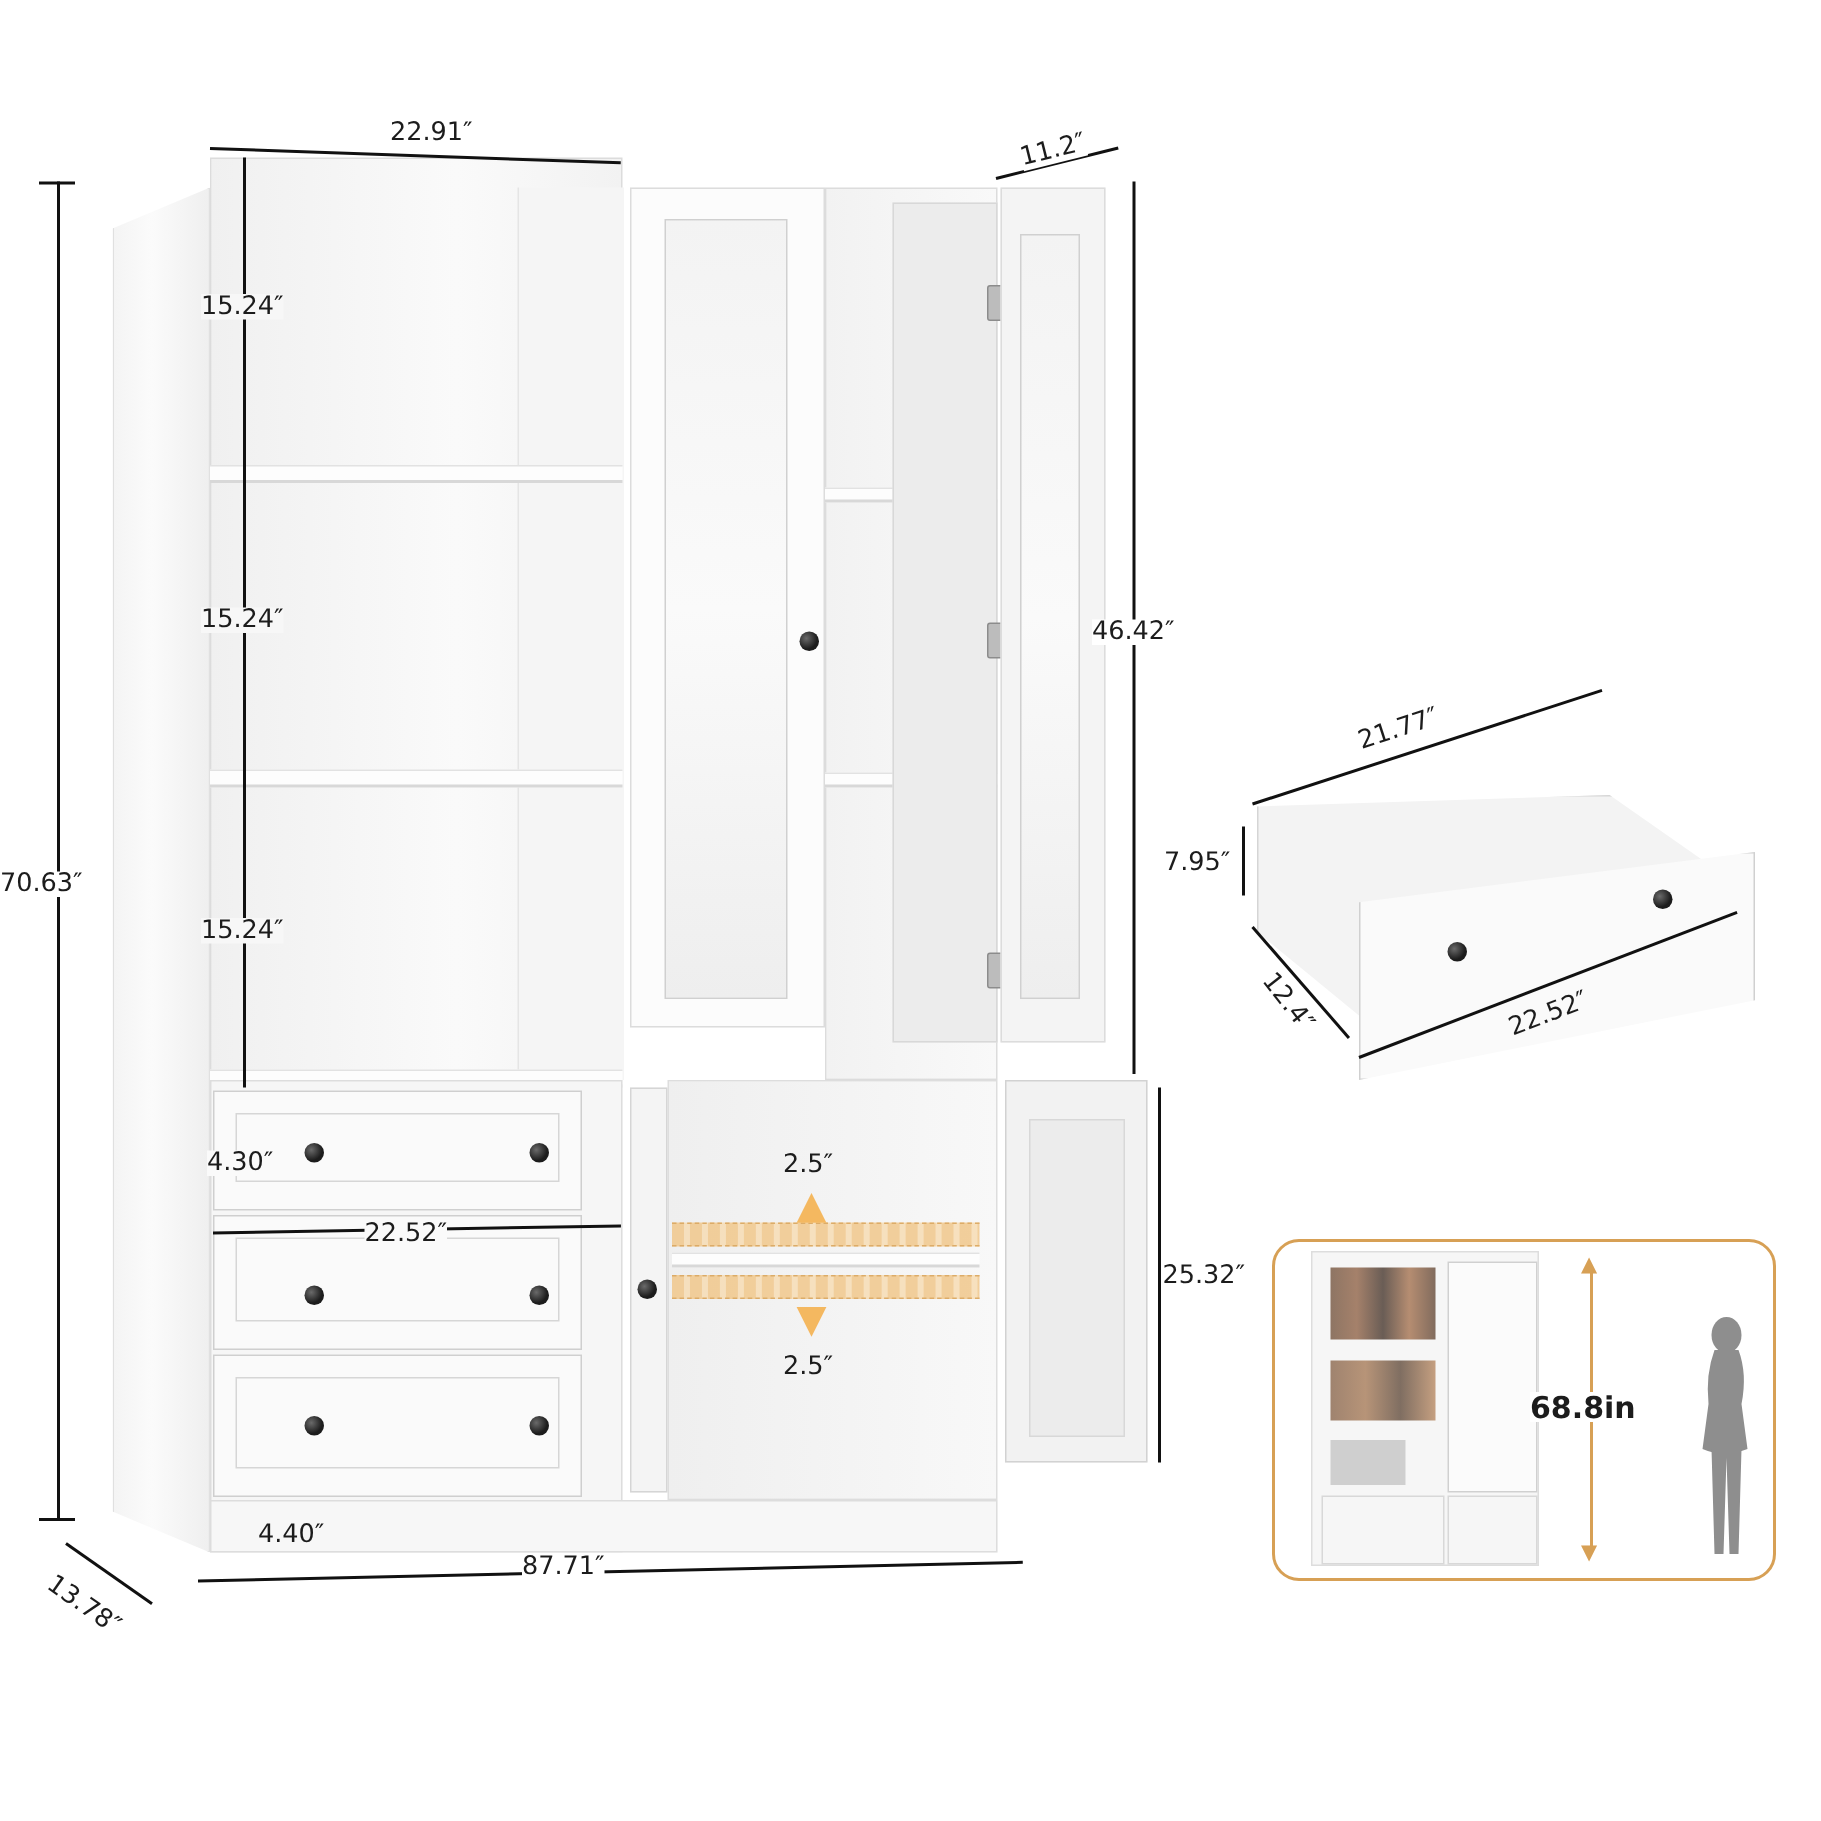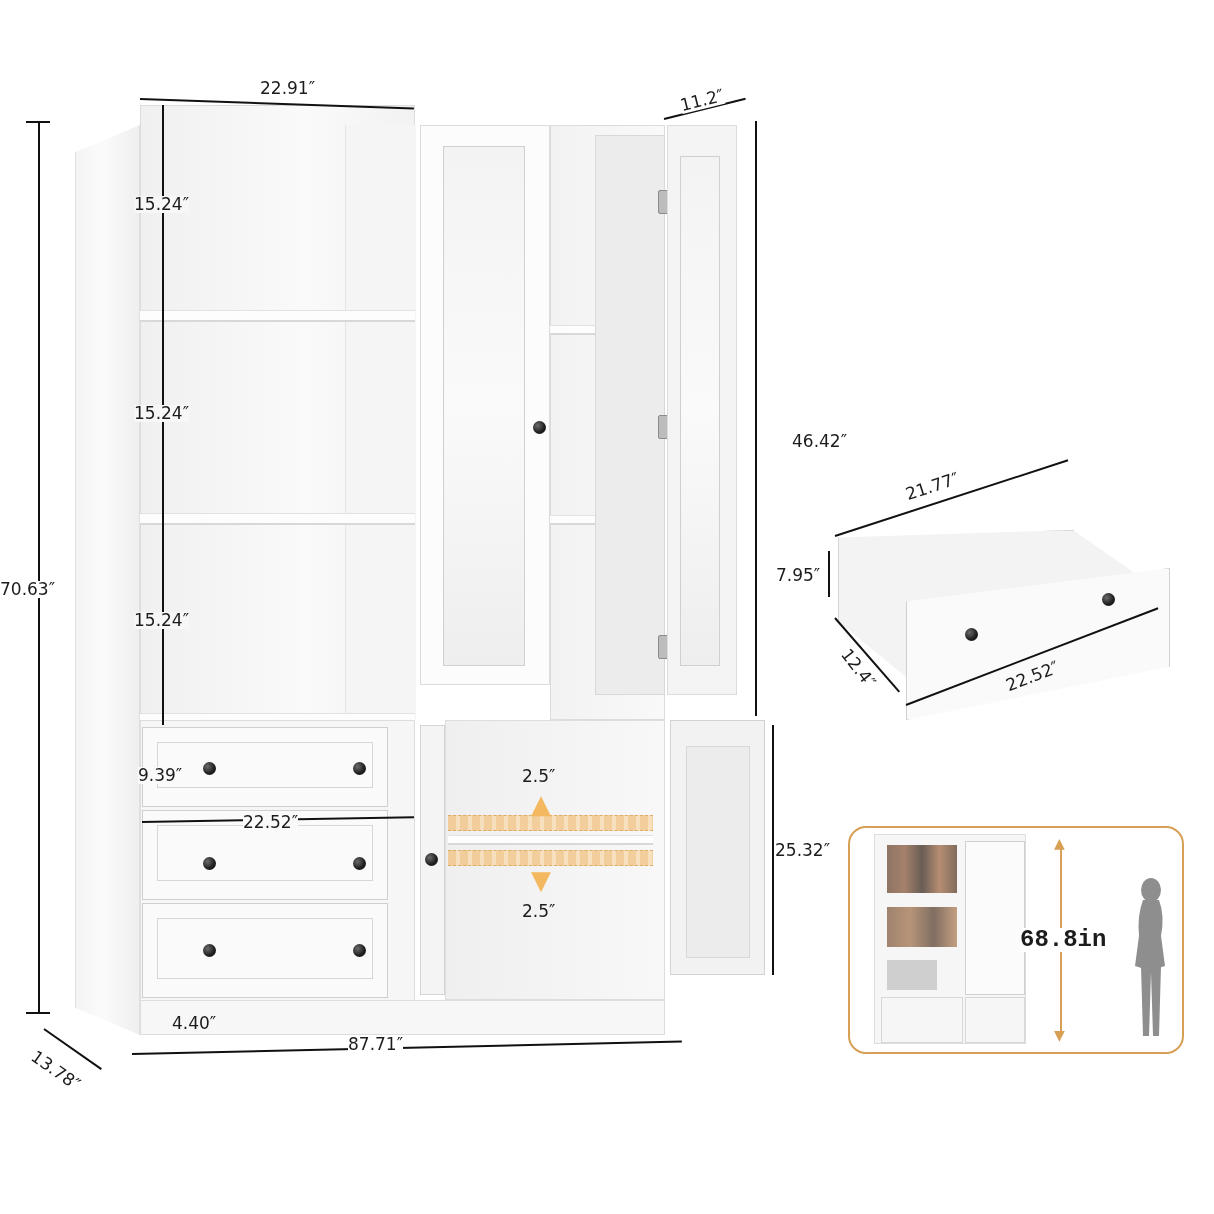--- a/index.html
+++ b/index.html
@@ -95,23 +95,23 @@
 
 <div class="dimline" style="left:162px;top:105px;width:2px;height:620px;"></div>
 <span class="label onwood" style="left:134px;top:196px;background:#f7f7f7;">15.24″</span>
 <span class="label onwood" style="left:134px;top:405px;background:#f7f7f7;">15.24″</span>
 <span class="label onwood" style="left:134px;top:612px;background:#f7f7f7;">15.24″</span>
 
 <div class="dimline" style="left:664px;top:118px;width:84px;height:2px;transform:rotate(-14deg);transform-origin:left;"></div>
 <span class="label" style="left:680px;top:92px;transform:rotate(-14deg);">11.2″</span>
 
 <div class="dimline" style="left:755px;top:121px;width:2px;height:595px;"></div>
-<span class="label" style="left:792px;top:413px;margin-top:20px;">46.42″</span>
+<span class="label" style="left:728px;top:413px;">46.42″</span>
 
-<span class="label onwood" style="left:138px;top:767px;background:#fafafa;">9.39″</span>
+<span class="label onwood" style="left:138px;top:767px;background:#fafafa;">4.30″</span>
 <div class="dimline" style="left:142px;top:821px;width:272px;height:2px;transform:rotate(-1deg);transform-origin:left;"></div>
 <span class="label onwood" style="left:243px;top:814px;background:#fafafa;">22.52″</span>
 
 <span class="label onwood" style="left:522px;top:768px;background:transparent;">2.5″</span>
 <span class="label onwood" style="left:522px;top:903px;background:transparent;">2.5″</span>
 
 <div class="dimline" style="left:772px;top:725px;width:2px;height:250px;"></div>
 <span class="label" style="left:775px;top:842px;">25.32″</span>
 
 <span class="label" style="left:172px;top:1015px;background:transparent;">4.40″</span>
@@ -144,21 +144,21 @@
     <div class="abs" style="left:12px;top:10px;width:70px;height:48px;background:linear-gradient(90deg,#6b4a33,#8a5a3c,#3b2a20,#a06a45,#5a3d2a);opacity:.75;"></div>
     <div class="abs" style="left:12px;top:72px;width:70px;height:40px;background:linear-gradient(90deg,#7a5235,#9c6a42,#4d3422,#b07a4e);opacity:.7;"></div>
     <div class="abs" style="left:12px;top:125px;width:50px;height:30px;background:#cfcfcf;"></div>
     <div class="abs" style="left:90px;top:6px;width:58px;height:152px;border:1px solid #d0d0d0;background:#fbfbfb;"></div>
     <div class="abs" style="left:6px;top:162px;width:80px;height:44px;border:1px solid #d8d8d8;"></div>
     <div class="abs" style="left:90px;top:162px;width:58px;height:44px;border:1px solid #d8d8d8;"></div>
   </div>
   <div class="abs" style="left:210px;top:16px;width:2px;height:190px;background:#d7a055;"></div>
   <div class="abs" style="left:204px;top:8px;color:#d7a055;font-size:14px;line-height:1;">▲</div>
   <div class="abs" style="left:204px;top:200px;color:#d7a055;font-size:14px;line-height:1;">▼</div>
-  <span class="abs" style="left:170px;top:100px;font-size:24px;font-weight:bold;color:#1c1c1c;background:#fff;line-height:1;font-family:Liberation Mono, monospace;">68.8in</span>
+  <span class="abs" style="left:170px;top:100px;font-size:20px;font-weight:bold;color:#1c1c1c;background:#fff;line-height:1;">68.8in</span>
   <div class="abs" style="left:275px;top:48px;width:48px;height:168px;">
     <svg width="48" height="168" viewBox="0 0 48 168">
       <ellipse cx="26" cy="14" rx="10" ry="12" fill="#8e8e8e"></ellipse>
       <path d="M18 24 Q12 40 14 60 L10 90 Q24 96 40 90 L36 60 Q40 40 34 24 Z" fill="#8e8e8e"></path>
       <path d="M16 90 L18 160 L24 160 L26 96 L28 160 L34 160 L36 90 Z" fill="#8e8e8e"></path>
     </svg>
   </div>
 </div>
 
 </body></html>

